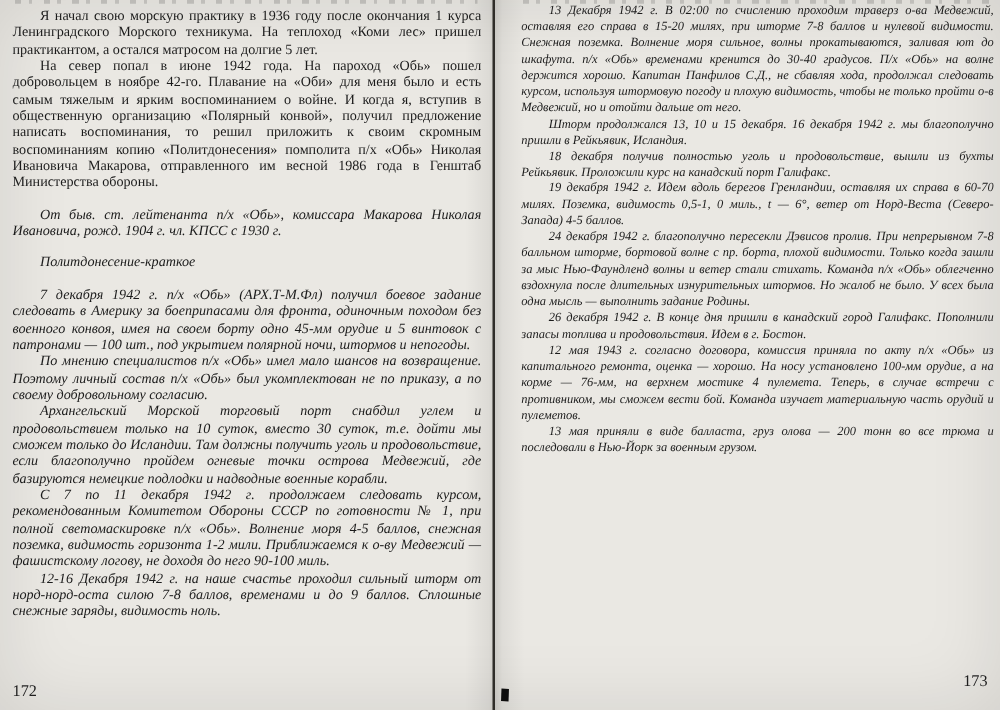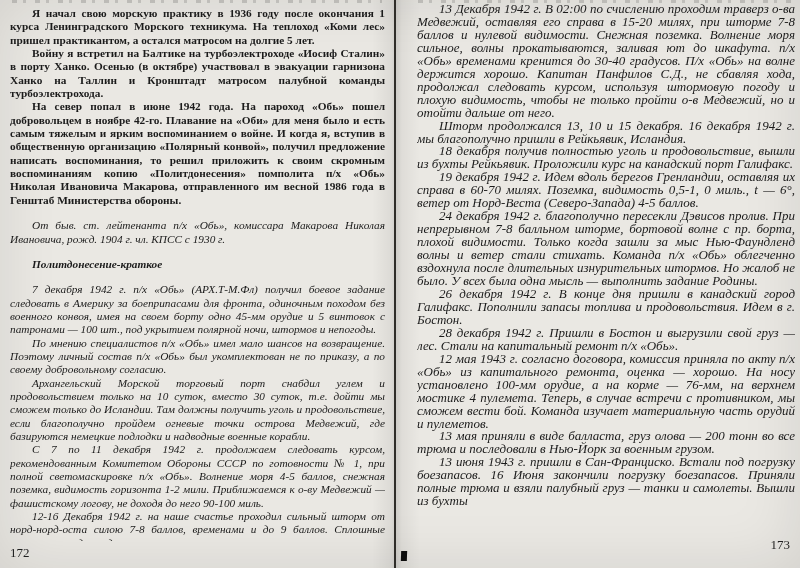--- a/index.html
+++ b/index.html
@@ -28,24 +28,24 @@
   }
   .edge-artifact.left{left:12px;width:370px;}
   .edge-artifact.right{left:418px;width:376px;}
   .page{position:absolute;overflow:hidden;}
   .page.left{left:10px;top:7px;width:375px;height:534px;}
   .page.right{left:417px;top:3px;width:378px;height:532px;}
   .page-text p{
     margin:0;text-indent:22px;text-align:justify;
   }
   .page.left .page-text{font-size:11.3px;line-height:13.35px;}
-  .page.right .page-text{font-size:13px;line-height:12.95px;}
-  p.roman{font-style:normal;font-weight:bold;}
+  .page.right .page-text{font-size:10px;line-height:12.95px;}
+  p.roman{font-style:normal;font-weight:normal;}
   p.attrib{font-style:italic;font-weight:normal;margin-top:12px;}
-  p.heading{font-style:italic;font-weight:bold;margin-top:12px;margin-bottom:12px;}
+  p.heading{font-style:italic;font-weight:normal;margin-top:12px;margin-bottom:12px;}
   p.entry{font-style:italic;font-weight:normal;}
   .page-number{
     position:absolute;font-size:13px;font-style:normal;color:#1f1f1f;
     font-family:"Liberation Serif","DejaVu Serif",serif;
   }
   .page-number.pn-left{left:10px;top:545px;}
   .page-number.pn-right{right:10px;top:537px;text-align:center;}
 </style>
 </head>
 <body>
@@ -55,44 +55,41 @@
   <div class="edge-artifact left"></div>
   <div class="edge-artifact right"></div>
 
   <div class="gutter-shadow"></div>
   <div class="gutter-line"></div>
   <div class="ink-mark"></div>
 
   <div class="page left">
     <div class="page-text">
         <p class="roman">Я начал свою морскую практику в 1936 году после окончания 1 курса Ленинградского Морского техникума. На теплоход «Коми лес» пришел практикантом, а остался матросом на долгие 5 лет.</p>
-        <p class="roman">Войну я встретил на Балтике на турбоэлектроходе «Иосиф Сталин» в порту Ханко. Осенью (в октябре) участвовал в эвакуации гарнизона Ханко на Таллин и Кронштадт матросом палубной команды турбоэлектрохода.</p>
         <p class="roman">На север попал в июне 1942 года. На пароход «Обь» пошел добровольцем в ноябре 42-го. Плавание на «Оби» для меня было и есть самым тяжелым и ярким воспоминанием о войне. И когда я, вступив в общественную организацию «Полярный конвой», получил предложение написать воспоминания, то решил приложить к своим скромным воспоминаниям копию «Политдонесения» помполита п/х «Обь» Николая Ивановича Макарова, отправленного им весной 1986 года в Генштаб Министерства обороны.</p>
         <p class="attrib">От быв. ст. лейтенанта п/х «Обь», комиссара Макарова Николая Ивановича, рожд. 1904 г. чл. КПСС с 1930 г.</p>
         <p class="heading">Политдонесение-краткое</p>
         <p class="entry">7 декабря 1942 г. п/х «Обь» (АРХ.Т-М.Фл) получил боевое задание следовать в Америку за боеприпасами для фронта, одиночным походом без военного конвоя, имея на своем борту одно 45-мм орудие и 5 винтовок с патронами — 100 шт., под укрытием полярной ночи, штормов и непогоды.</p>
         <p class="entry">По мнению специалистов п/х «Обь» имел мало шансов на возвращение. Поэтому личный состав п/х «Обь» был укомплектован не по приказу, а по своему добровольному согласию.</p>
         <p class="entry">Архангельский Морской торговый порт снабдил углем и продовольствием только на 10 суток, вместо 30 суток, т.е. дойти мы сможем только до Исландии. Там должны получить уголь и продовольствие, если благополучно пройдем огневые точки острова Медвежий, где базируются немецкие подлодки и надводные военные корабли.</p>
         <p class="entry">С 7 по 11 декабря 1942 г. продолжаем следовать курсом, рекомендованным Комитетом Обороны СССР по готовности № 1, при полной светомаскировке п/х «Обь». Волнение моря 4-5 баллов, снежная поземка, видимость горизонта 1-2 мили. Приближаемся к о-ву Медвежий — фашистскому логову, не доходя до него 90-100 миль.</p>
         <p class="entry">12-16 Декабря 1942 г. на наше счастье проходил сильный шторм от норд-норд-оста силою 7-8 баллов, временами и до 9 баллов. Сплошные снежные заряды, видимость ноль.</p>
       </div>
   </div>
 
   <div class="page right">
     <div class="page-text">
         <p class="entry">13 Декабря 1942 г. В 02:00 по счислению проходим траверз о-ва Медвежий, оставляя его справа в 15-20 милях, при шторме 7-8 баллов и нулевой видимости. Снежная поземка. Волнение моря сильное, волны прокатываются, заливая ют до шкафута. п/х «Обь» временами кренится до 30-40 градусов. П/х «Обь» на волне держится хорошо. Капитан Панфилов С.Д., не сбавляя хода, продолжал следовать курсом, используя штормовую погоду и плохую видимость, чтобы не только пройти о-в Медвежий, но и отойти дальше от него.</p>
         <p class="entry">Шторм продолжался 13, 10 и 15 декабря. 16 декабря 1942 г. мы благополучно пришли в Рейкьявик, Исландия.</p>
         <p class="entry">18 декабря получив полностью уголь и продовольствие, вышли из бухты Рейкьявик. Проложили курс на канадский порт Галифакс.</p>
         <p class="entry">19 декабря 1942 г. Идем вдоль берегов Гренландии, оставляя их справа в 60-70 милях. Поземка, видимость 0,5-1, 0 миль., t — 6°, ветер от Норд-Веста (Северо-Запада) 4-5 баллов.</p>
         <p class="entry">24 декабря 1942 г. благополучно пересекли Дэвисов пролив. При непрерывном 7-8 балльном шторме, бортовой волне с пр. борта, плохой видимости. Только когда зашли за мыс Нью-Фаундленд волны и ветер стали стихать. Команда п/х «Обь» облегченно вздохнула после длительных изнурительных штормов. Но жалоб не было. У всех была одна мысль — выполнить задание Родины.</p>
         <p class="entry">26 декабря 1942 г. В конце дня пришли в канадский город Галифакс. Пополнили запасы топлива и продовольствия. Идем в г. Бостон.</p>
-        <p class="entry">28 декабря 1942 г. Пришли в Бостон и выгрузили свой груз — лес. Стали на капитальный ремонт п/х «Обь».</p>
         <p class="entry">12 мая 1943 г. согласно договора, комиссия приняла по акту п/х «Обь» из капитального ремонта, оценка — хорошо. На носу установлено 100-мм орудие, а на корме — 76-мм, на верхнем мостике 4 пулемета. Теперь, в случае встречи с противником, мы сможем вести бой. Команда изучает материальную часть орудий и пулеметов.</p>
         <p class="entry">13 мая приняли в виде балласта, груз олова — 200 тонн во все трюма и последовали в Нью-Йорк за военным грузом.</p>
-        <p class="entry">13 июня 1943 г. пришли в Сан-Франциско. Встали под погрузку боезапасов. 16 Июня закончили погрузку боезапасов. Приняли полные трюма и взяли палубный груз — танки и самолеты. Вышли из бухты</p>
       </div>
   </div>
 
   <div class="page-number pn-left">172</div>
 
   <div class="page-number pn-right">173</div>
 
 </div>
 
 </body></html>

